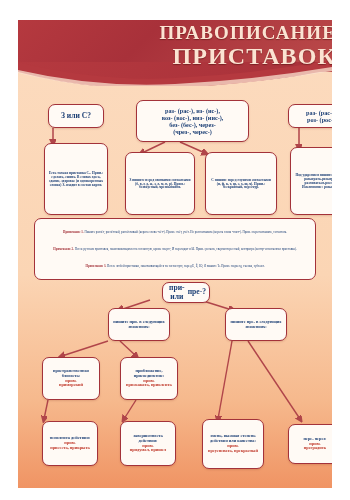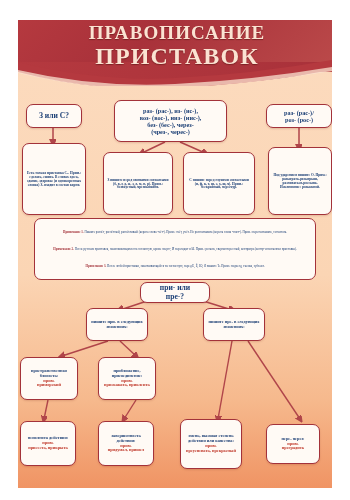--- a/index.html
+++ b/index.html
@@ -30,21 +30,21 @@
     content:"";position:absolute;left:0;right:0;bottom:-12px;height:22px;
     background:linear-gradient(135deg,#b5393f,#a8313a);
     border-radius:0 0 50% 50%/0 0 100% 100%;
   }
   .swoosh{
     position:absolute;left:18px;top:60px;width:314px;height:26px;z-index:6;
     overflow:hidden;
   }
   .swoosh svg{display:block;}
   .title{
-    position:absolute;left:18px;top:22px;width:318px;text-align:center;
+    position:absolute;left:18px;top:22px;width:318px;text-align:right;
     z-index:8;color:#fbe3d2;
     font-size:19px;font-weight:bold;line-height:1.12;
     letter-spacing:1.1px;
     text-shadow:0 1px 1px rgba(90,20,20,.6);
     font-family:"Liberation Serif", serif;
   }
   .title div:nth-child(2){font-size:24px;}
 
   
   .node{
@@ -53,20 +53,21 @@
     border:1.3px solid #a3323a;
     border-radius:7px;
     box-sizing:border-box;
     display:flex;align-items:center;justify-content:center;
     text-align:center;
     color:#1c3f75;
     font-weight:bold;
     line-height:1.14;
     padding:2px 3px;
     box-shadow:0 1px 2px rgba(120,40,30,.18);
+    margin-left:22px;
   }
   .node .ex{color:#c0392b;}
   .node .blue{color:#1c3f75;}
 
   .t-lg{font-size:7.6px;}
   .t-md{font-size:6.2px;}
   .t-sm{font-size:4.3px;}
   .t-xs{font-size:3.5px;}
 
   
@@ -168,21 +169,21 @@
     <p>
       <b>Примечание 2.</b>
       <span>После русских приставок, заканчивающихся на согласную, кроме сверх-, И переходит в Ы. Прим.: розыск, сверхинтересный, контригра (контр- иноязычная приставка).</span>
     </p>
     <p>
       <b>Примечание 3.</b>
       <span>После любой приставки, заканчивающейся на согласную, перед Е, Ё, Ю, Я пишите Ъ. Прим.: подъезд, съемка, субъект.</span>
     </p>
   </div>
 
-  <div class="node t-lg" style="left:140px;top:282px;width:70px;height:21px;flex-direction:column;">
+  <div class="node t-lg" style="left:140px;top:282px;width:48px;height:21px;">
     <span>при- или</span>
     <span>пре-?</span>
   </div>
 
   <div class="node t-sm" style="left:86px;top:308px;width:62px;height:33px;">
     <span>пишите при- в следующих значениях:</span>
   </div>
 
   <div class="node t-sm" style="left:203px;top:308px;width:62px;height:33px;">
     <span>пишите пре- в следующих значениях:</span>

